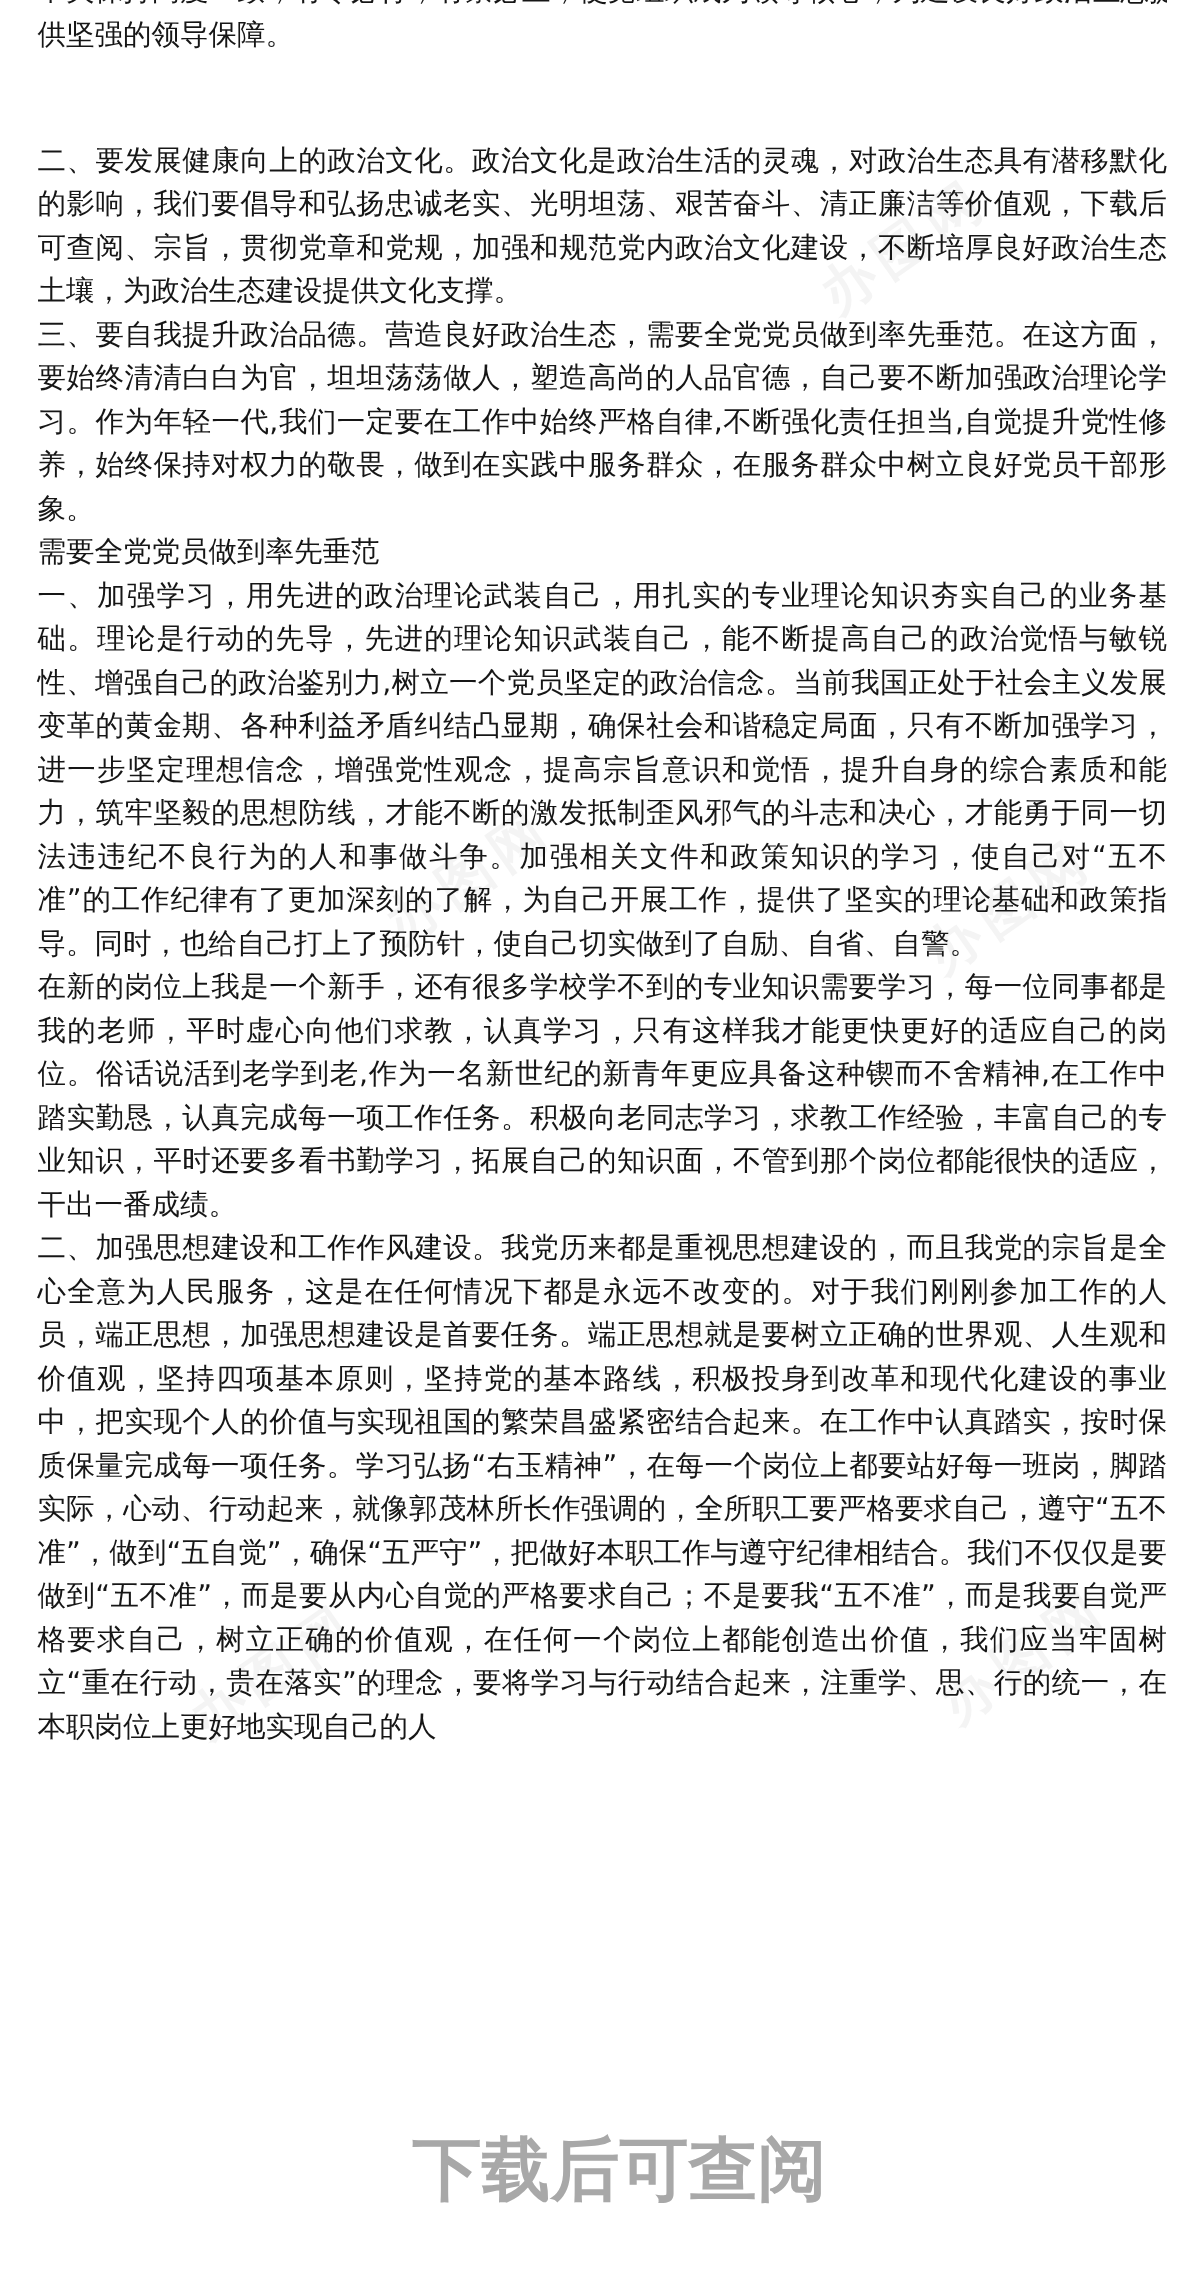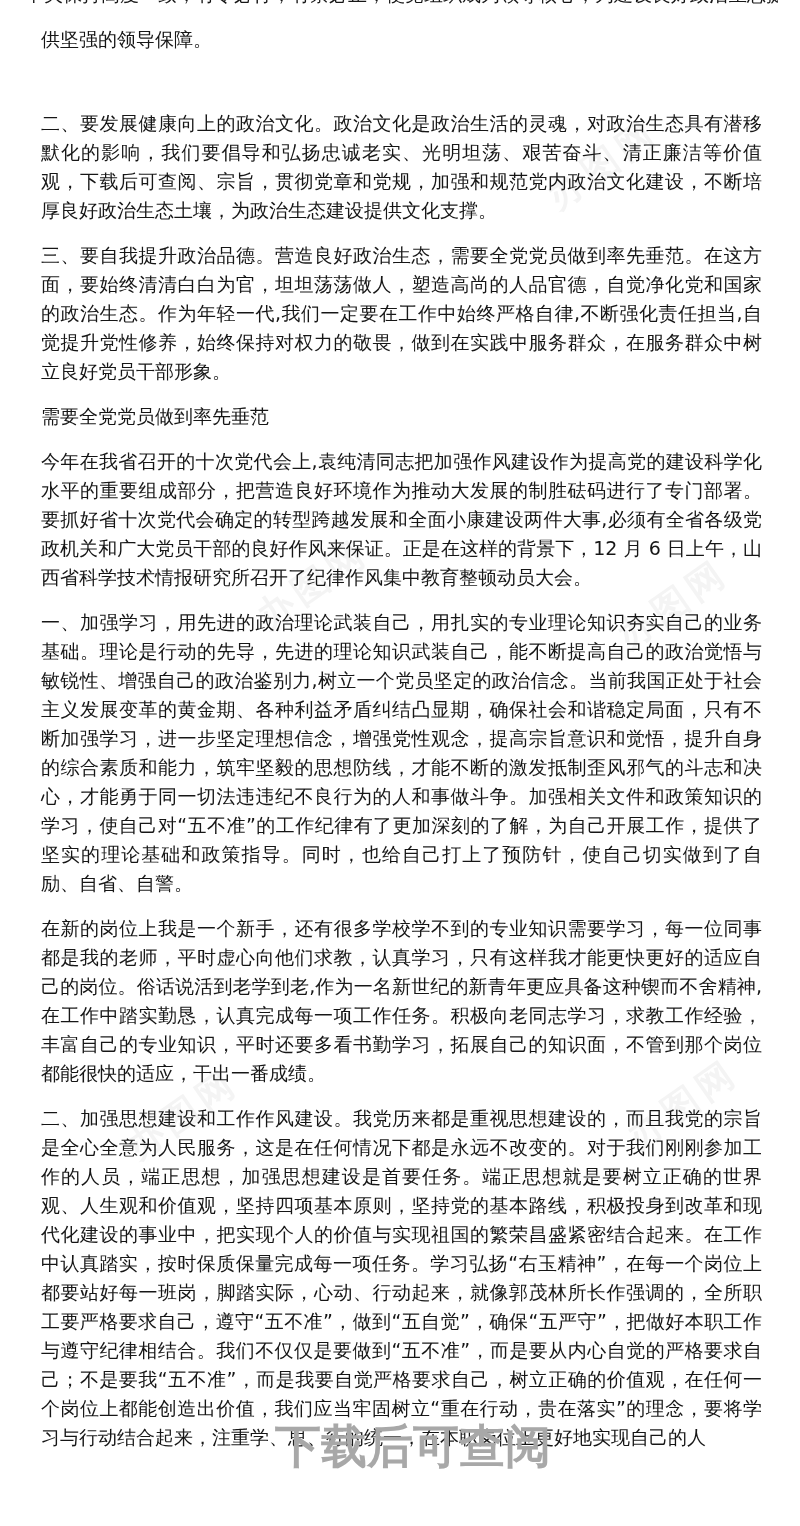--- a/index.html
+++ b/index.html
@@ -19,21 +19,21 @@
   }
   .content{
     position:absolute;left:25px;top:-20px;width:753px;
     font-size:19px;line-height:29px;text-align:justify;
     text-justify:inter-ideograph;
   }
   .clipline{
     height:29px;overflow:hidden;text-align:justify;text-align-last:justify;
     white-space:nowrap;
   }
-  .para{margin:16px;}
+  .para{margin:0;}
   .after-gap{margin-bottom:55px;}
   .banner{
     position:absolute;top:1420px;left:0;width:800px;
     display:flex;justify-content:center;align-items:center;gap:38px;
     transform:translateX(13px);
     font-weight:bold;font-size:46px;line-height:52px;color:#a8a8a8;
     font-family:"DejaVu Sans","Liberation Sans",sans-serif;
   }
 </style>
 </head>
@@ -47,23 +47,22 @@
     <span class="wm" style="left:610px;top:580px;">办图网</span>
     <span class="wm" style="left:120px;top:1090px;">办图网</span>
     <span class="wm" style="left:620px;top:1080px;">办图网</span>
   </div>
 
   <div class="content">
     <div class="clipline">中央保持高度一致，有令必行，有禁必止，使党组织成为领导核心，为建设良好政治生态提</div>
     <p class="para after-gap">供坚强的领导保障。</p>
 
     <p class="para">二、要发展健康向上的政治文化。政治文化是政治生活的灵魂，对政治生态具有潜移默化的影响，我们要倡导和弘扬忠诚老实、光明坦荡、艰苦奋斗、清正廉洁等价值观，下载后可查阅、宗旨，贯彻党章和党规，加强和规范党内政治文化建设，不断培厚良好政治生态土壤，为政治生态建设提供文化支撑。</p>
-    <p class="para">三、要自我提升政治品德。营造良好政治生态，需要全党党员做到率先垂范。在这方面，要始终清清白白为官，坦坦荡荡做人，塑造高尚的人品官德，自觉净化党和国家的政治生态。作为年轻一代,我们一定要在工作中始终严格自律,不断强化责任担当,自觉提升党性修养，始终保持对权力的敬畏，做到在实践中服务群众，在服务群众中树立良好党员干部形象。</p>
+    <p class="para">三、要自我提升政治品德。营造良好政治生态，需要全党党员做到率先垂范。在这方面，要始终清清白白为官，坦坦荡荡做人，塑造高尚的人品官德，自己要不断加强政治理论学习。作为年轻一代,我们一定要在工作中始终严格自律,不断强化责任担当,自觉提升党性修养，始终保持对权力的敬畏，做到在实践中服务群众，在服务群众中树立良好党员干部形象。</p>
     <p class="para">需要全党党员做到率先垂范</p>
-    <p class="para">今年在我省召开的十次党代会上,袁纯清同志把加强作风建设作为提高党的建设科学化水平的重要组成部分，把营造良好环境作为推动大发展的制胜砝码进行了专门部署。要抓好省十次党代会确定的转型跨越发展和全面小康建设两件大事,必须有全省各级党政机关和广大党员干部的良好作风来保证。正是在这样的背景下，12 月 6 日上午，山西省科学技术情报研究所召开了纪律作风集中教育整顿动员大会。</p>
     <p class="para">一、加强学习，用先进的政治理论武装自己，用扎实的专业理论知识夯实自己的业务基础。理论是行动的先导，先进的理论知识武装自己，能不断提高自己的政治觉悟与敏锐性、增强自己的政治鉴别力,树立一个党员坚定的政治信念。当前我国正处于社会主义发展变革的黄金期、各种利益矛盾纠结凸显期，确保社会和谐稳定局面，只有不断加强学习，进一步坚定理想信念，增强党性观念，提高宗旨意识和觉悟，提升自身的综合素质和能力，筑牢坚毅的思想防线，才能不断的激发抵制歪风邪气的斗志和决心，才能勇于同一切法违违纪不良行为的人和事做斗争。加强相关文件和政策知识的学习，使自己对“五不准”的工作纪律有了更加深刻的了解，为自己开展工作，提供了坚实的理论基础和政策指导。同时，也给自己打上了预防针，使自己切实做到了自励、自省、自警。</p>
     <p class="para">在新的岗位上我是一个新手，还有很多学校学不到的专业知识需要学习，每一位同事都是我的老师，平时虚心向他们求教，认真学习，只有这样我才能更快更好的适应自己的岗位。俗话说活到老学到老,作为一名新世纪的新青年更应具备这种锲而不舍精神,在工作中踏实勤恳，认真完成每一项工作任务。积极向老同志学习，求教工作经验，丰富自己的专业知识，平时还要多看书勤学习，拓展自己的知识面，不管到那个岗位都能很快的适应，干出一番成绩。</p>
     <p class="para">二、加强思想建设和工作作风建设。我党历来都是重视思想建设的，而且我党的宗旨是全心全意为人民服务，这是在任何情况下都是永远不改变的。对于我们刚刚参加工作的人员，端正思想，加强思想建设是首要任务。端正思想就是要树立正确的世界观、人生观和价值观，坚持四项基本原则，坚持党的基本路线，积极投身到改革和现代化建设的事业中，把实现个人的价值与实现祖国的繁荣昌盛紧密结合起来。在工作中认真踏实，按时保质保量完成每一项任务。学习弘扬“右玉精神”，在每一个岗位上都要站好每一班岗，脚踏实际，心动、行动起来，就像郭茂林所长作强调的，全所职工要严格要求自己，遵守“五不准”，做到“五自觉”，确保“五严守”，把做好本职工作与遵守纪律相结合。我们不仅仅是要做到“五不准”，而是要从内心自觉的严格要求自己；不是要我“五不准”，而是我要自觉严格要求自己，树立正确的价值观，在任何一个岗位上都能创造出价值，我们应当牢固树立“重在行动，贵在落实”的理念，要将学习与行动结合起来，注重学、思、行的统一，在本职岗位上更好地实现自己的人</p>
   </div>
 
   <div class="banner">
     <span>下载后可查阅</span>
   </div>
 
 </div>

